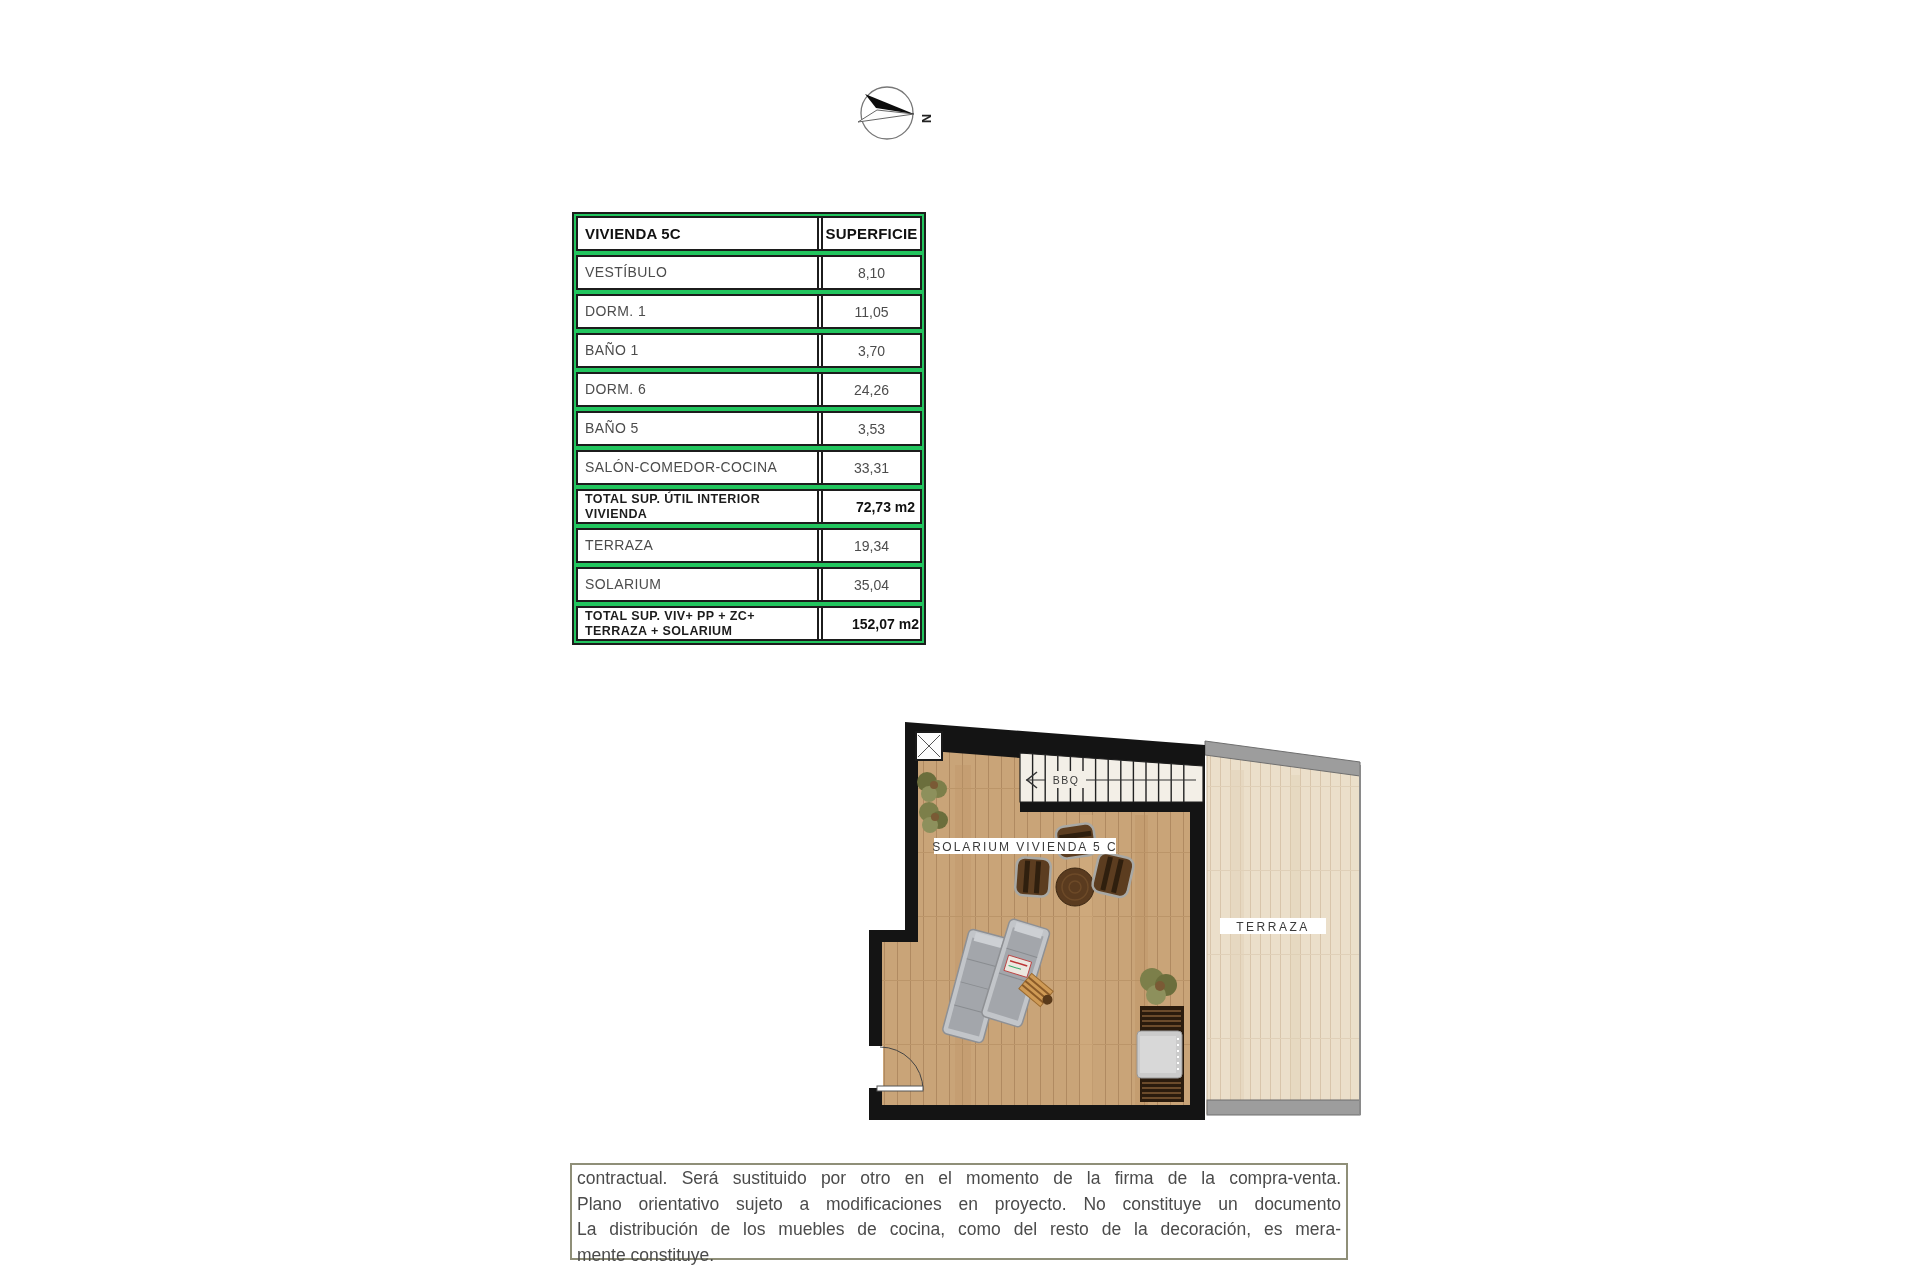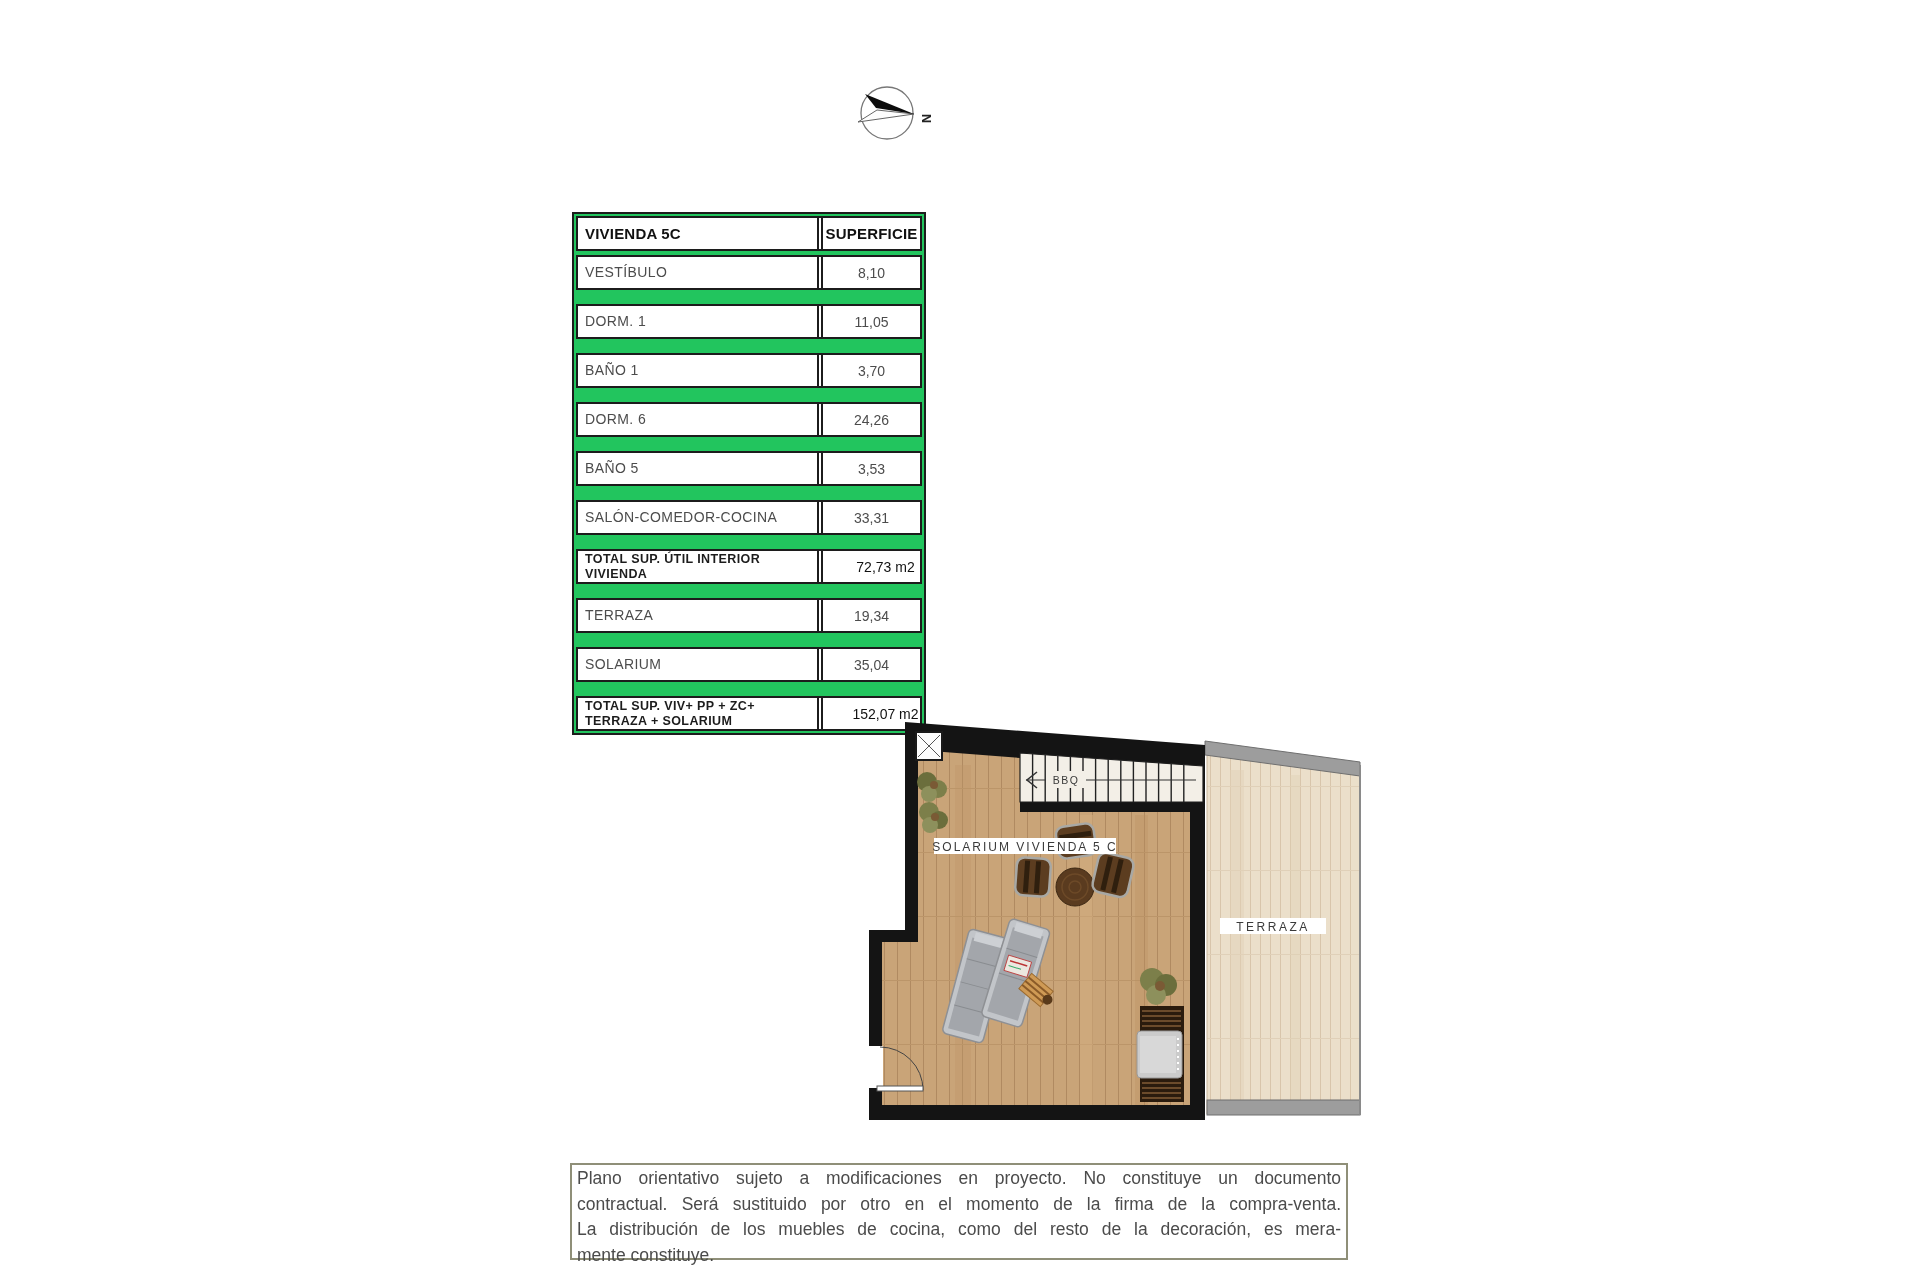--- a/index.html
+++ b/index.html
@@ -10,21 +10,21 @@
   .area-table{position:absolute;left:572px;top:212px;width:346px;
       border:2px solid #1c1c1c;padding:2px;background:#22c55e;
       display:flex;flex-direction:column;gap:4px;}
   .trow{display:flex;height:31px;background:#fff;border:2px solid #1c1c1c;}
   .cell-l{width:232px;border-right:2px solid #1c1c1c;display:flex;align-items:center;
       padding-left:7px;font-size:14px;color:#4c4c4c;letter-spacing:.4px;line-height:1.15;}
   .cell-r{flex:1;border-left:2px solid #1c1c1c;margin-left:2px;display:flex;
       align-items:center;justify-content:center;font-size:14px;color:#4c4c4c;}
   .trow.hdr .cell-l,.trow.hdr .cell-r{font-weight:bold;color:#111;font-size:15px;letter-spacing:.2px;}
   .trow.bold .cell-l{font-weight:bold;color:#1c1c1c;font-size:12.5px;}
-  .trow.bold .cell-r{font-weight:normal;color:#111;font-size:14px;padding-left:28px;}
+  .trow.bold .cell-r{font-weight:bold;color:#111;font-size:14px;padding-left:28px;}
 
   
   .disclaimer{position:absolute;left:570px;top:1163px;width:778px;height:97px;
       border:2px solid #8f8f78;box-sizing:border-box;background:#fff;
       padding:1px 5px;color:#4b4b4b;font-size:17.5px;line-height:25.5px;}
   .dline{text-align:justify;text-align-last:justify;white-space:normal;}
   .dline.last{text-align-last:left;}
 
   
   .compass{position:absolute;left:838px;top:66px;width:120px;height:95px;}
@@ -39,21 +39,21 @@
   <polygon points="858,122 914,114 877,110" fill="#fdfdfd" stroke="#555" stroke-width="0.9"></polygon>
   <polygon points="865,94 914,114 876,108" fill="#0c0c0c"></polygon>
   <text x="926" y="118" font-size="12.5" font-weight="bold" fill="#222" transform="rotate(90 926 114)">N</text>
 </svg>
 
 <div class="area-table">
   <div class="trow hdr">
     <div class="cell-l">VIVIENDA 5C</div>
     <div class="cell-r">SUPERFICIE</div>
   </div>
-  <div style="display:flex;flex-direction:column;gap:14px;">
+  <div style="display:flex;flex-direction:column;gap:4px;">
       <div class="trow">
         <div class="cell-l">VESTÍBULO</div>
         <div class="cell-r">8,10</div>
       </div>
       <div class="trow">
         <div class="cell-l">DORM. 1</div>
         <div class="cell-r">11,05</div>
       </div>
       <div class="trow">
         <div class="cell-l">BAÑO 1</div>
@@ -243,18 +243,18 @@
     <text x="1025" y="850.5" font-size="12" letter-spacing="2" fill="#3a3a3a" text-anchor="middle">SOLARIUM VIVIENDA 5 C</text>
   </g>
   <g>
     <rect x="1220" y="918" width="106" height="16" fill="#ffffff"></rect>
     <text x="1273" y="930.5" font-size="12" letter-spacing="2.5" fill="#3a3a3a" text-anchor="middle">TERRAZA</text>
   </g>
 </svg>
 
 <div class="disclaimer">
   <div>
+      <div class="dline">contractual. Será sustituido por otro en el momento de la firma de la compra-venta.</div>
       <div class="dline">Plano orientativo sujeto a modificaciones en proyecto. No constituye un documento</div>
-      <div class="dline">contractual. Será sustituido por otro en el momento de la firma de la compra-venta.</div>
       <div class="dline">La distribución de los muebles de cocina, como del resto de la decoración, es mera-</div>
       <div class="dline last">mente constituye.</div>
     </div>
 </div>
 
 </body></html>

